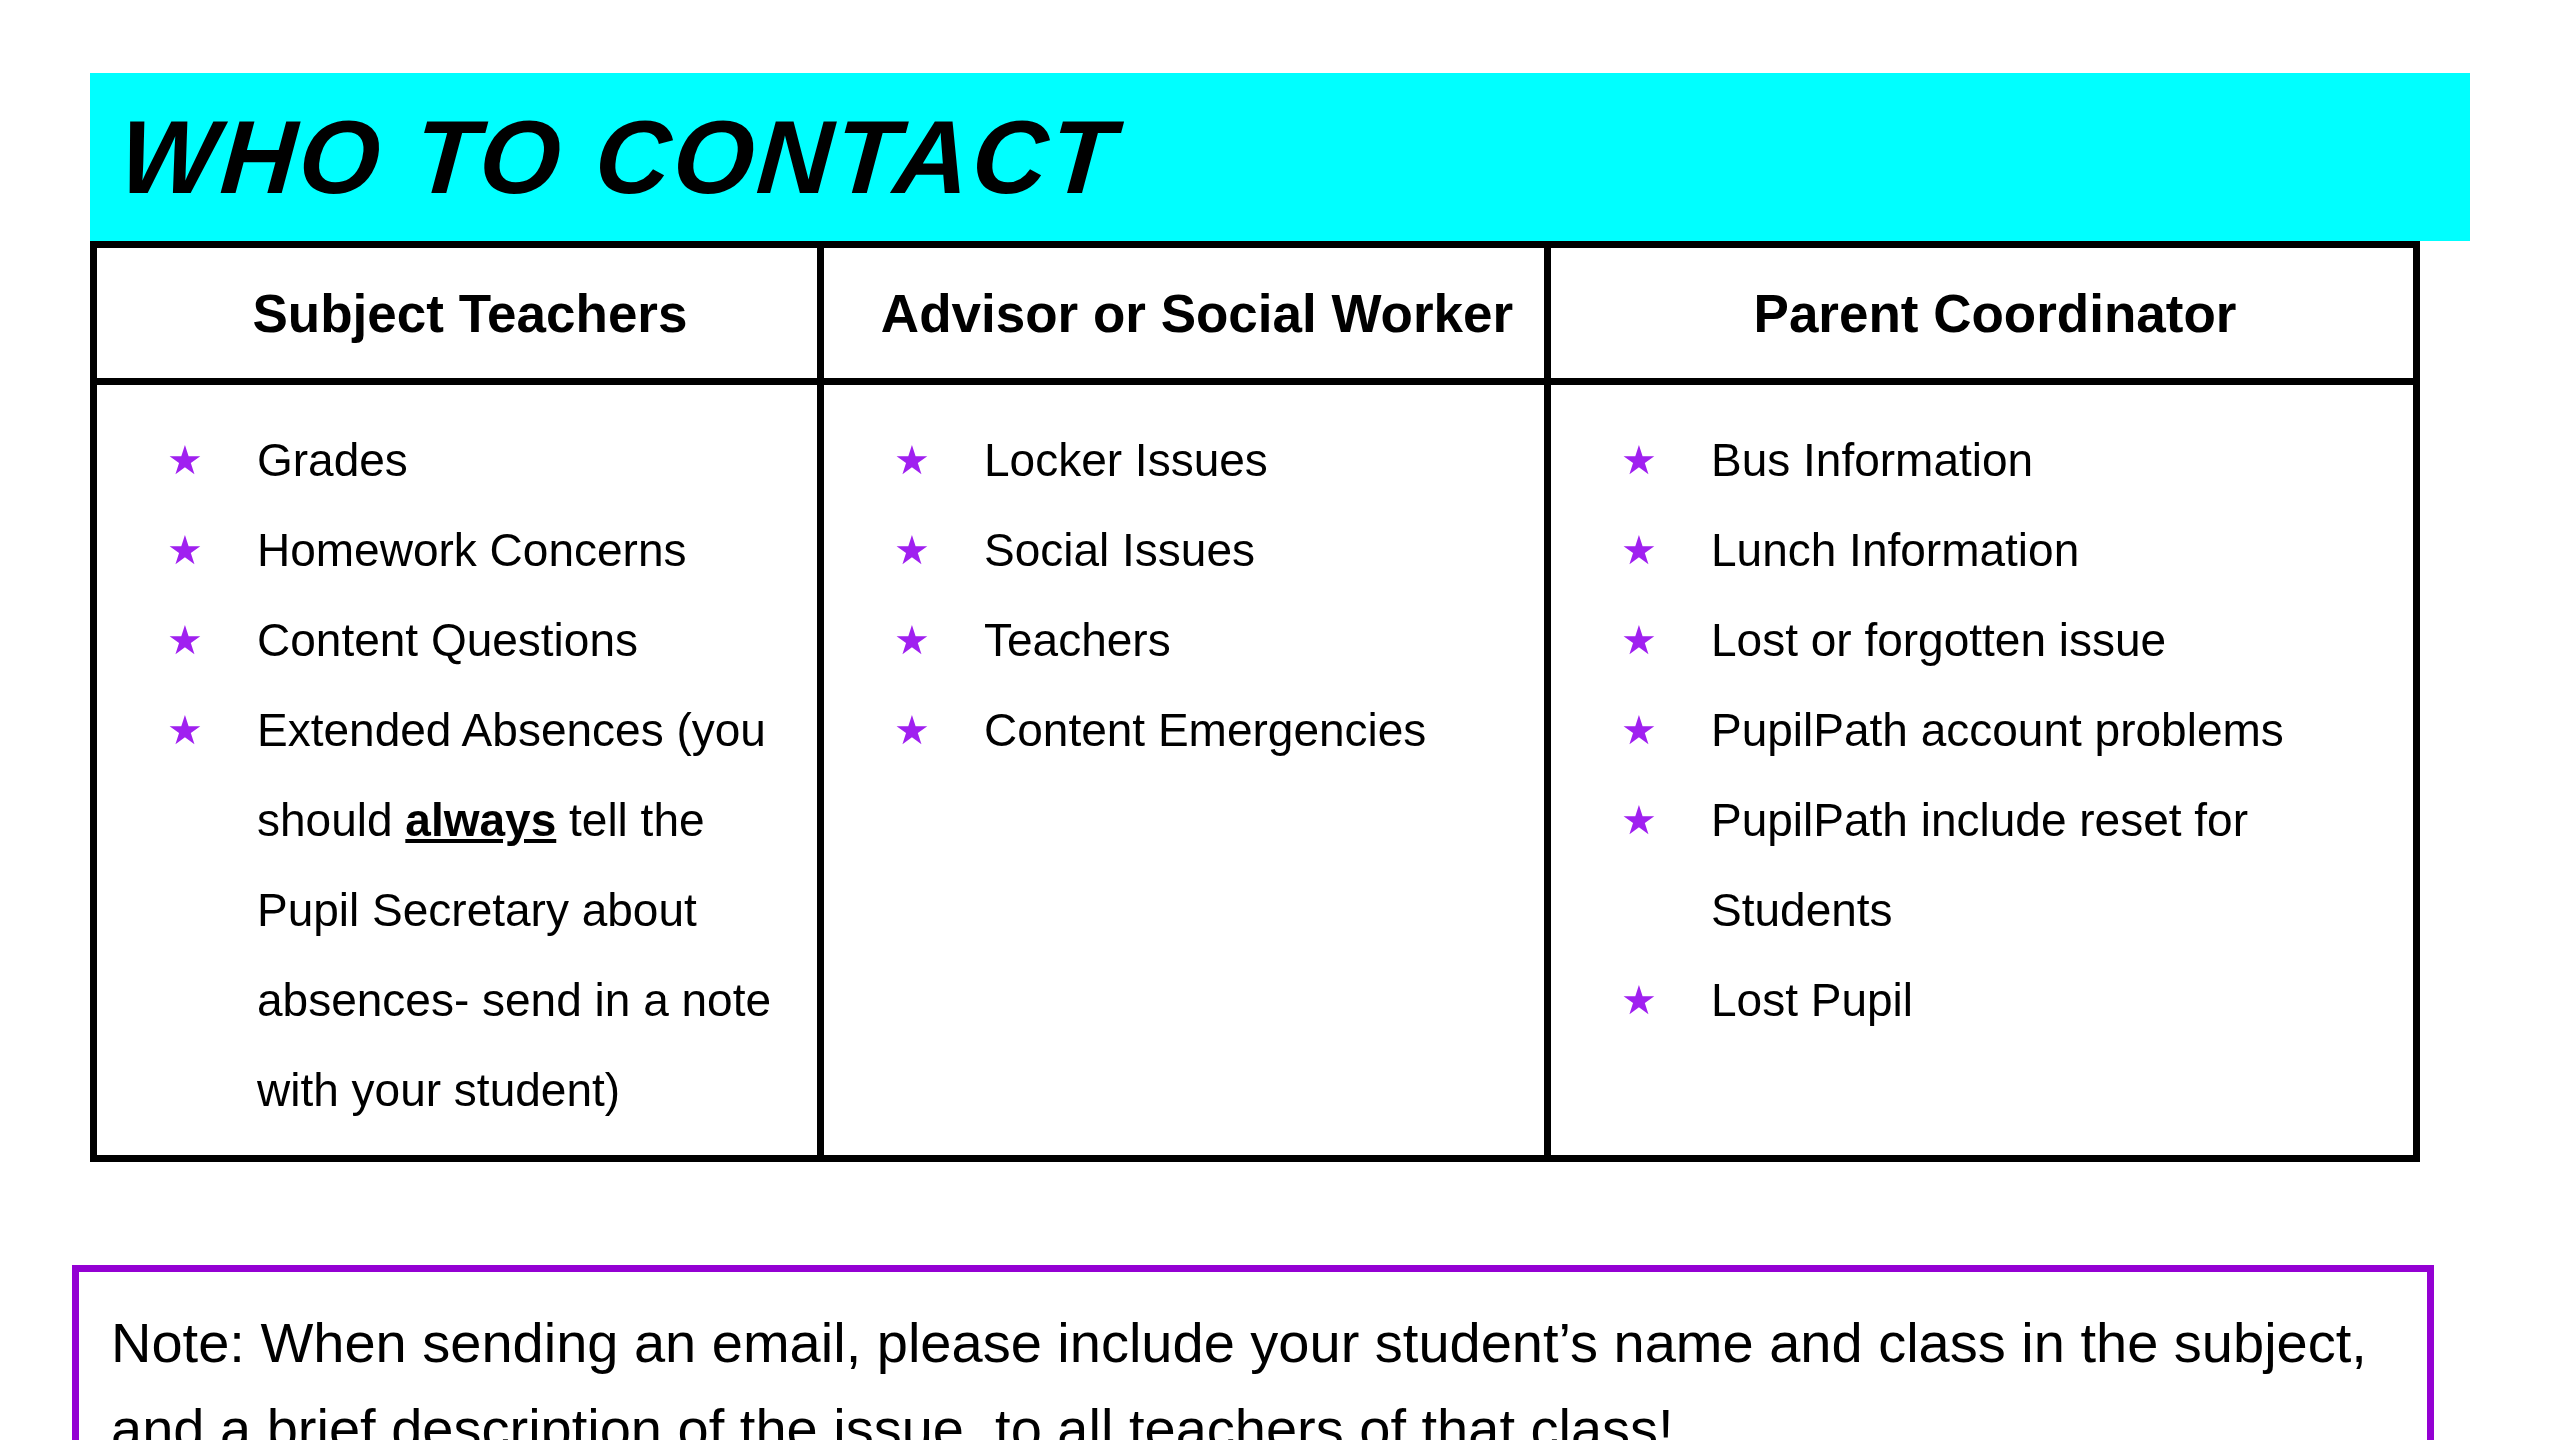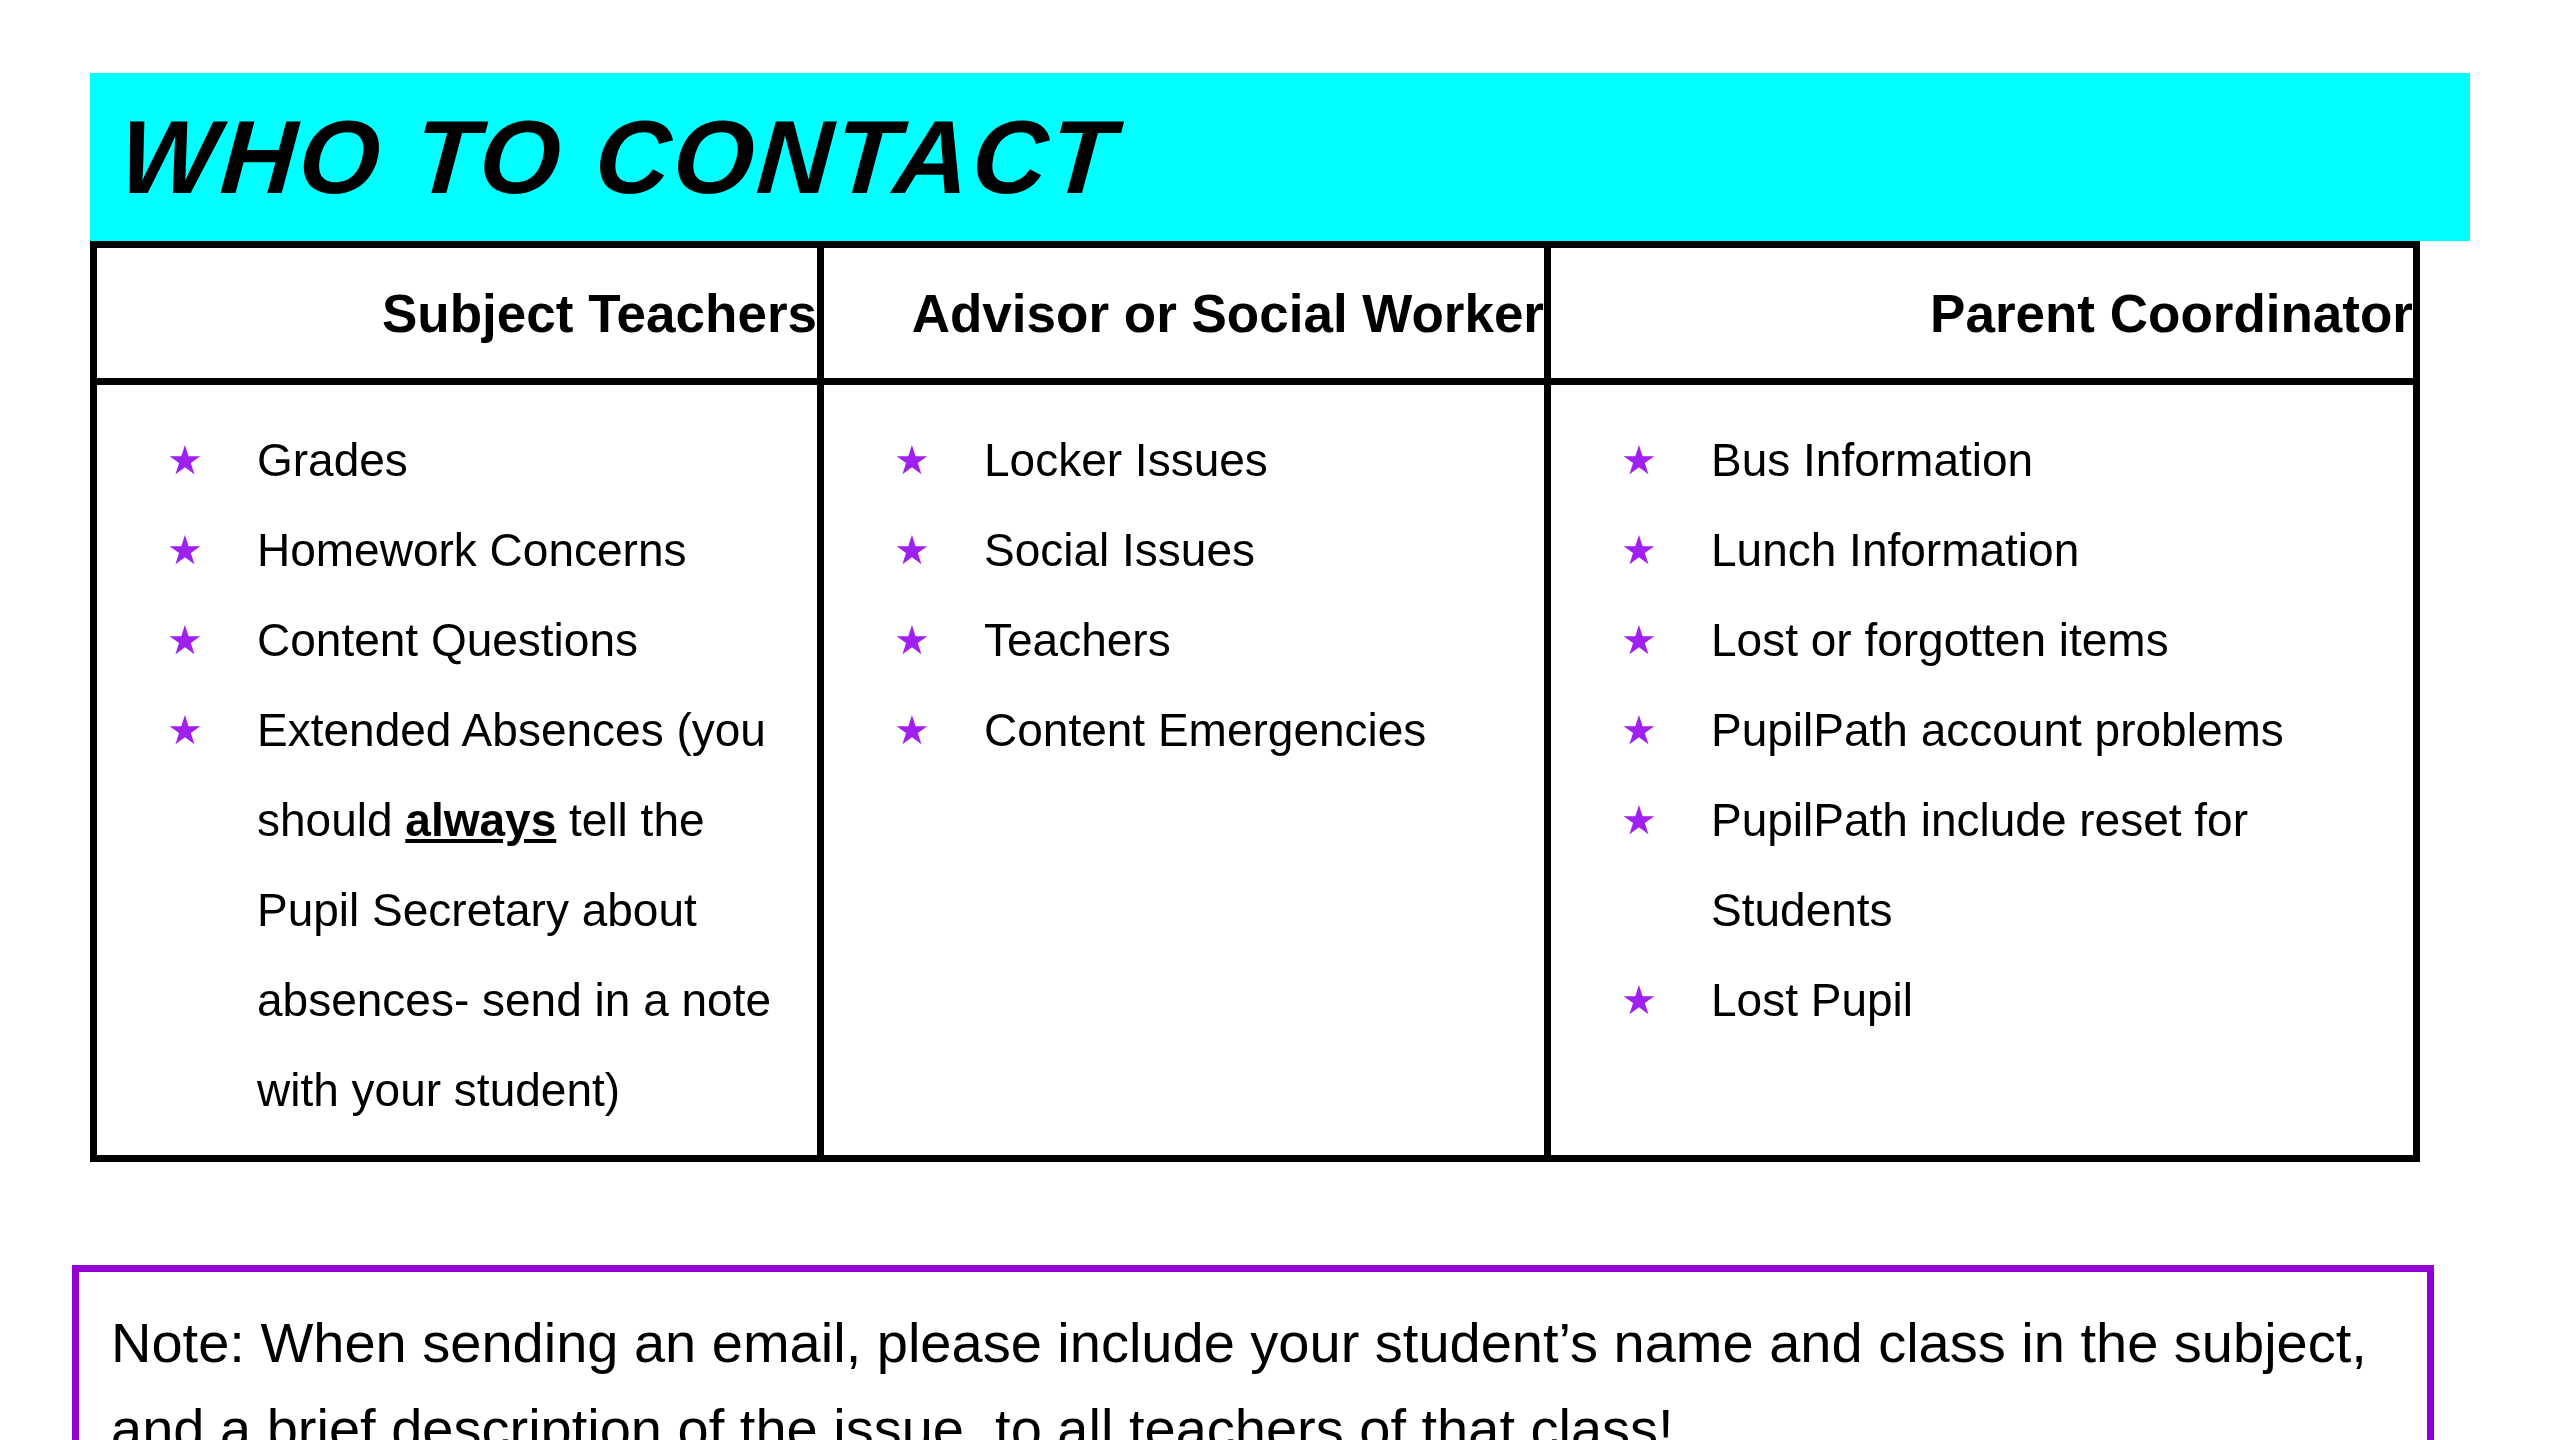--- a/index.html
+++ b/index.html
@@ -36,21 +36,21 @@
     margin-left: 90px;
     width: 2323px;
     border-collapse: collapse;
     table-layout: fixed;
   }
   table.contact, table.contact th, table.contact td {
     border: 7px solid #000000;
   }
   th.col-header {
     height: 137px;
-    text-align: right;
+    text-align: center;
     vertical-align: middle;
     font-size: 53px;
     font-weight: bold;
     padding-left: 26px;
   }
   td.col-body {
     vertical-align: top;
     height: 756px;
     padding: 30px 10px 20px 0;
   }
@@ -156,21 +156,21 @@
           <li>
             <span class="star">★</span>
             <span class="txt">Bus Information</span>
           </li>
           <li>
             <span class="star">★</span>
             <span class="txt">Lunch Information</span>
           </li>
           <li>
             <span class="star">★</span>
-            <span class="txt">Lost or forgotten items</span>
+            <span class="txt">Lost or forgotten issue</span>
           </li>
           <li>
             <span class="star">★</span>
             <span class="txt">PupilPath account problems</span>
           </li>
           <li>
             <span class="star">★</span>
             <span class="txt">PupilPath include reset for Students</span>
           </li>
           <li>

